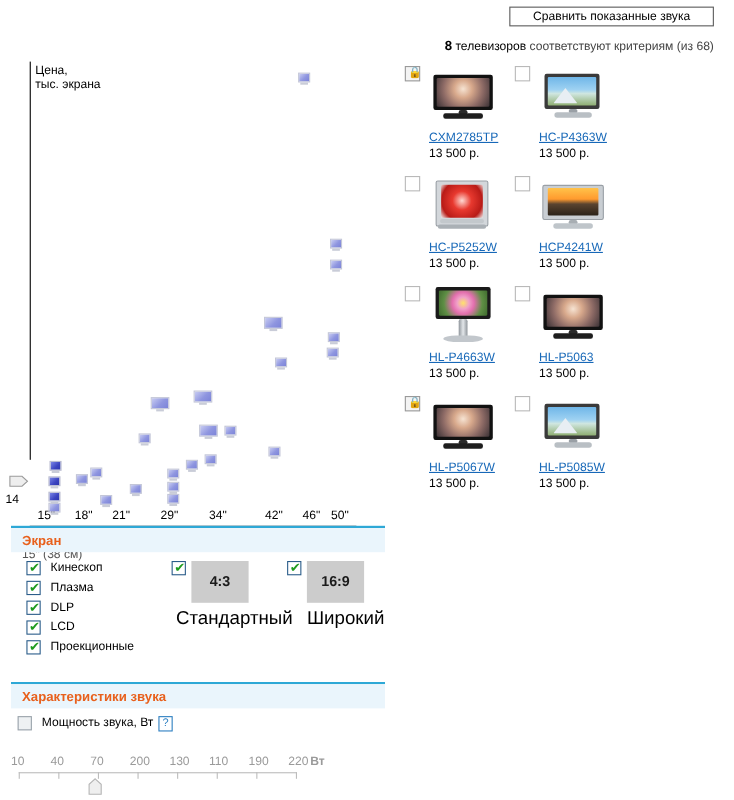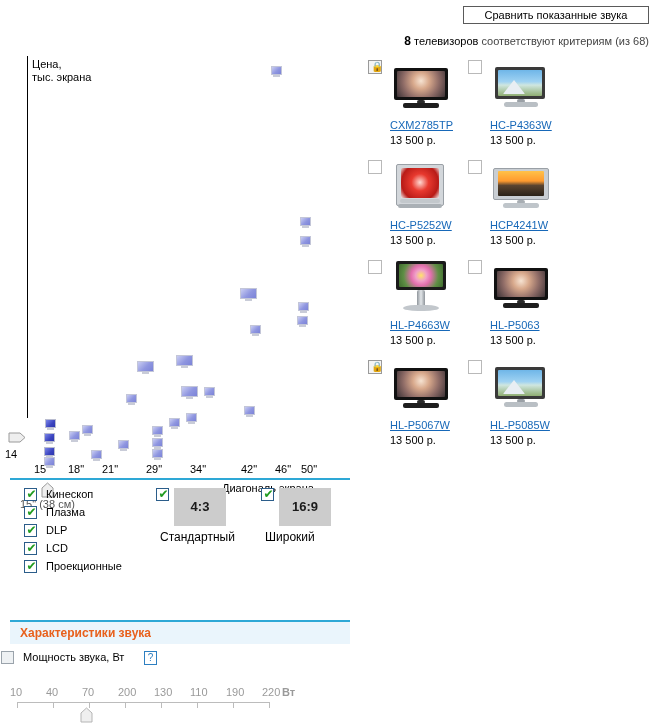--- a/index.html
+++ b/index.html
@@ -99,21 +99,21 @@
     color:#1f9b1f;font-size:12px;line-height:13px;font-weight:bold;text-align:center;
   }
   .cb.off{border:1px solid #9aa3ab;background:#eef1f3;}
   .chk-row{position:absolute;font-size:11px;color:#000;white-space:nowrap;}
   .chk-row .lbl{position:absolute;left:22px;top:0px;}
 
   .ratio-box{
     position:absolute;width:52px;height:38px;background:#cccccc;
     font-weight:bold;font-size:13px;color:#1a1a1a;text-align:center;line-height:38px;
   }
-  .ratio-cap{position:absolute;font-size:12px;color:#000;white-space:nowrap;text-align:right;}
+  .ratio-cap{position:absolute;font-size:17px;color:#000;white-space:nowrap;text-align:right;}
 
   #help-btn{
     position:absolute;left:144px;top:651px;width:13px;height:14px;
     border:1px solid #2d7fc1;color:#2d7fc1;background:#fff;
     font-size:10px;line-height:12px;text-align:center;cursor:pointer;box-sizing:border-box;
   }
 
   
   #range-wrap{position:absolute;left:10px;top:686px;width:330px;height:36px;}
   #range-line{position:absolute;left:7px;top:16px;width:253px;height:1px;background:#bcbcbc;}
@@ -384,20 +384,21 @@
       <div class="p-ft"></div>
     </div>
     <div class="pt" style="left: 43px; top: 409px;">
       <div class="p-scr"></div>
       <div class="p-ft"></div>
     </div>
   </div>
 
 <div class="panel" style="top:478px;">
   <div class="panel-top"></div>
+  <div class="panel-head">Экран</div>
   <div style="position:relative;height:112px;">
     <div id="screen-type-list">
         <div class="chk-row" style="left: 14px; top: 8px;"><span class="cb"><span class="tick">✔</span></span><span class="lbl">Кинескоп</span></div>
         <div class="chk-row" style="left: 14px; top: 26px;"><span class="cb"><span class="tick">✔</span></span><span class="lbl">Плазма</span></div>
         <div class="chk-row" style="left: 14px; top: 44px;"><span class="cb"><span class="tick">✔</span></span><span class="lbl">DLP</span></div>
         <div class="chk-row" style="left: 14px; top: 62px;"><span class="cb"><span class="tick">✔</span></span><span class="lbl">LCD</span></div>
         <div class="chk-row" style="left: 14px; top: 80px;"><span class="cb"><span class="tick">✔</span></span><span class="lbl">Проекционные</span></div>
       </div>
     <div id="ratio-list">
         <div>
@@ -405,32 +406,32 @@
             <span class="tick">✔</span>
           </span>
           <div class="ratio-box" style="left:164px;top:8px;">4:3</div>
           <div class="ratio-cap" style="left:150px;top:50px;">Стандартный</div>
         </div>
         <div>
           <span class="cb" style="position:absolute;left:251px;top:8px;">
             <span class="tick">✔</span>
           </span>
           <div class="ratio-box" style="left:269px;top:8px;">16:9</div>
-          <div class="ratio-cap" style="left:255px;top:50px;">Широкий</div>
+          <div class="ratio-cap" style="left:269px;top:50px;">Широкий</div>
         </div>
       </div>
   </div>
 </div>
 
 <div class="panel" style="top:620px;">
   <div class="panel-top"></div>
   <div class="panel-head">Характеристики звука</div>
 </div>
 
-<div class="chk-row" style="left:1px;top:651px;">
+<div class="chk-row" style="left:16px;top:651px;">
   <span class="cb off"></span>
   <span class="lbl">Мощность звука, Вт</span>
 </div>
 <div id="help-btn">?</div>
 
 <div id="range-wrap">
   <div id="range-line"></div>
   <div id="range-ticks">
       <div class="rtick" style="left: 7px;"></div>
       <div class="rtick" style="left: 43px;"></div>

